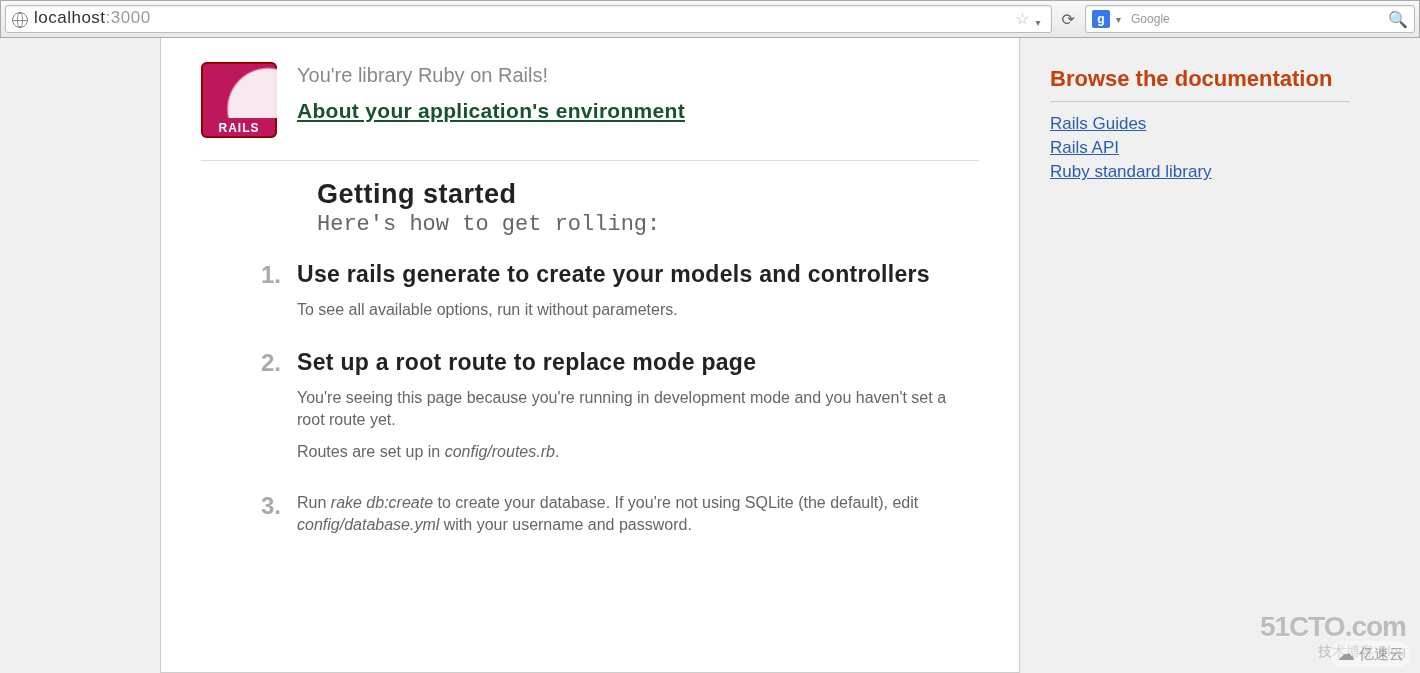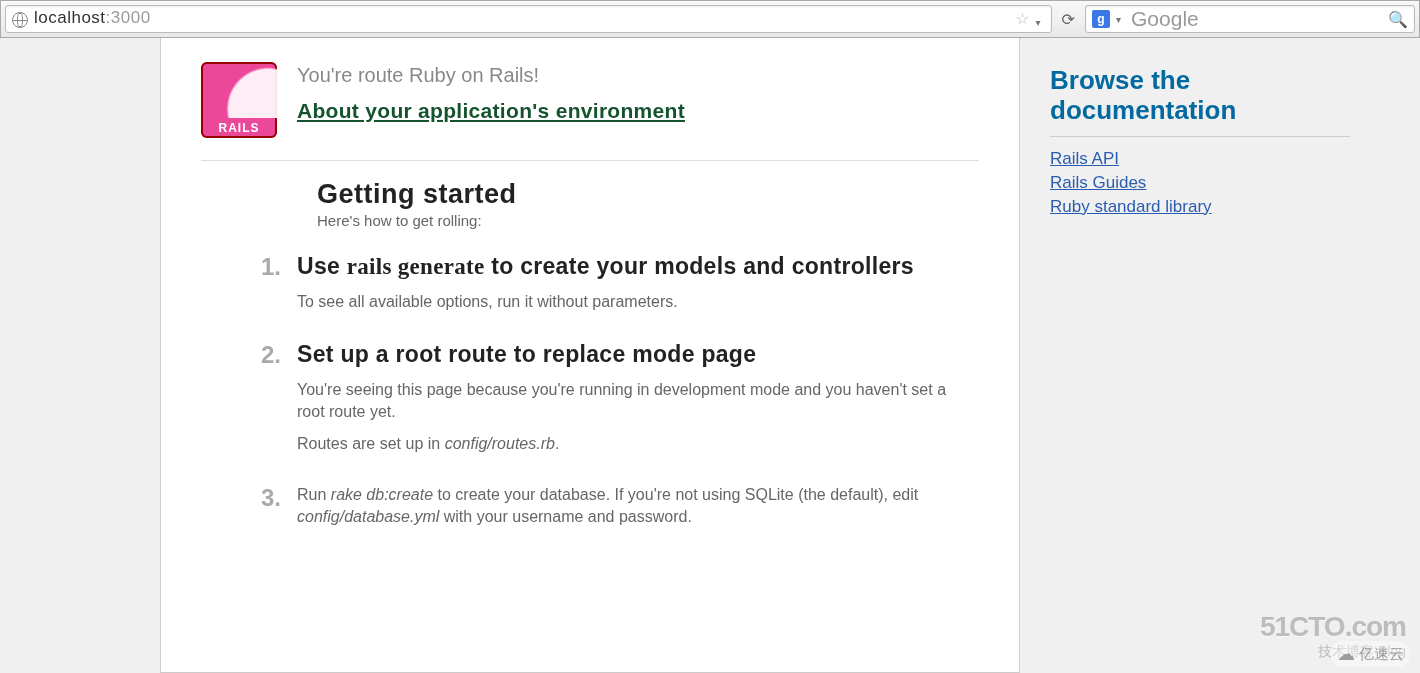--- a/index.html
+++ b/index.html
@@ -12,54 +12,54 @@
     .globe-icon::before { content: ""; position: absolute; inset: 0; border: 1px solid #888; border-radius: 50% / 80%; left: 4px; right: 4px; }
     .globe-icon::after { content: ""; position: absolute; left: 0; right: 0; top: 50%; border-top: 1px solid #888; }
     .url-text { font-family: sans-serif; font-size: 17px; color: #333; letter-spacing: .5px; }
     .url-text .port { color: #999; }
     .url-spacer { flex: 1; }
     .star-icon { color: #bbb; font-size: 16px; }
     .chevron-down-icon { color: #777; font-size: 10px; margin-right: 4px; }
     .reload-icon { color: #666; font-size: 16px; padding: 0 6px; }
     .search-bar { width: 330px; display: flex; align-items: center; background: #fff; border: 1px solid #bbb; border-radius: 3px; height: 28px; padding: 0 6px; gap: 6px; box-shadow: inset 0 1px 2px rgba(0,0,0,.08); }
     .g-badge { width: 18px; height: 18px; background: #3b78e7; color: #fff; font-weight: bold; font-size: 12px; display: flex; align-items: center; justify-content: center; border-radius: 2px; }
-    .search-placeholder { color: #999; font-size: 21px; font-family: sans-serif; flex: 1; }
+    .search-placeholder { color: #999; font-size: 12px; font-family: sans-serif; flex: 1; }
     .magnifier-icon { color: #2a5db0; font-size: 16px; }
 
     
     .page-wrap { display: flex; background: #f0f0f0; height: calc(100% - 38px); }
     .content-panel { width: 860px; margin-left: 160px; background: #fff; border-left: 1px solid #ccc; border-right: 1px solid #ccc; border-bottom: 1px solid #ccc; padding: 0; }
     .content-inner { padding: 24px 40px 40px 40px; }
 
     .header-row { display: flex; align-items: flex-start; gap: 20px; }
-    .rails-logo { width: 76px; height: 76px; background: #ec4899; border-radius: 6px; position: relative; overflow: hidden; flex-shrink: 0; box-shadow: inset 0 0 0 2px #990000; }
+    .rails-logo { width: 76px; height: 76px; background: #be185d; border-radius: 6px; position: relative; overflow: hidden; flex-shrink: 0; box-shadow: inset 0 0 0 2px #990000; }
     .rails-logo::before { content: ""; position: absolute; width: 180%; height: 120%; background: radial-gradient(circle at 60% 90%, #fff 0 34%, transparent 36%); left: -20%; top: -46%; opacity: .9; }
     .rails-logo-text { position: absolute; bottom: 3px; left: 0; right: 0; text-align: center; color: #fff; font-weight: bold; font-size: 12px; letter-spacing: 1px; font-family: Arial, sans-serif; }
 
     .header-text h1 { font-size: 38px; font-weight: 900; color: #222; letter-spacing: .5px; }
     .header-text .subtitle { font-size: 20px; color: #888; margin-top: 2px; }
     .env-link { display: inline-block; margin-top: 12px; font-size: 21px; color: #14532d; text-decoration: underline; font-weight: bold; letter-spacing: .3px; }
 
     hr.divider { border: none; border-top: 1px solid #ddd; margin: 22px 0 18px 0; }
 
     .getting-started { margin-left: 116px; }
     .getting-started h2 { font-size: 27px; font-weight: 900; letter-spacing: .5px; color: #222; }
-    .getting-started .sub { font-size: 15px; color: #666; margin-top: 2px; }
+    .getting-started .sub { font-size: 22px; color: #666; margin-top: 2px; font-family: Liberation Mono, monospace; }
 
     ol.steps { margin-left: 96px; margin-top: 24px; list-style: none; counter-reset: step; }
     ol.steps > li { position: relative; margin-bottom: 28px; padding-right: 30px; }
     ol.steps > li::before { counter-increment: step; content: counter(step) "."; position: absolute; left: -36px; top: 0; font-size: 24px; font-weight: bold; color: #aaa; }
     ol.steps h3 { font-size: 23px; font-weight: 900; color: #222; line-height: 1.2; letter-spacing: .3px; }
-    ol.steps h3 code { font-family: Liberation Serif, serif; font-weight: bold; }
+    ol.steps h3 code { font-family: Liberation Sans, sans-serif; font-weight: bold; }
     ol.steps p { margin-top: 10px; font-size: 16px; color: #666; line-height: 1.4; }
     ol.steps p code, ol.steps p em.path { font-style: italic; font-family: inherit; }
 
     
     .sidebar { margin-left: 30px; padding-top: 28px; width: 300px; }
-    .sidebar h2 { font-size: 26px; font-weight: 900; color: #0369a1; line-height: 1.15; }
+    .sidebar h2 { font-size: 22px; font-weight: 900; color: #c2410c; line-height: 1.15; }
     .sidebar hr { border: none; border-top: 1px solid #ccc; margin: 10px 0 12px 0; }
     .sidebar ul { list-style: none; }
     .sidebar li { margin-bottom: 4px; }
     .sidebar a { color: #2a5db0; text-decoration: underline; font-size: 17px; }
 
     
     .wm-51cto { position: absolute; right: 14px; bottom: 30px; font-family: Arial, sans-serif; font-weight: 900; font-size: 28px; color: rgba(80,80,80,.35); letter-spacing: -1px; text-shadow: 0 1px 0 rgba(255,255,255,.5); pointer-events: none; }
     .wm-sub { position: absolute; right: 14px; bottom: 12px; font-size: 14px; color: rgba(80,80,80,.35); pointer-events: none; }
     .wm-yisu { position: absolute; right: 10px; bottom: 6px; display: flex; align-items: center; gap: 4px; color: rgba(120,120,120,.7); font-size: 15px; pointer-events: none; background: rgba(255,255,255,.4); padding: 2px 6px; border-radius: 12px; }
     .wm-yisu .cloud { font-size: 18px; }
@@ -87,21 +87,21 @@
 </div>
 
 <div class="page-wrap">
   <div class="content-panel">
     <div class="content-inner">
       <div class="header-row">
         <div class="rails-logo">
           <div class="rails-logo-text">RAILS</div>
         </div>
         <div class="header-text">
-          <div class="subtitle">You're route Ruby on Rails!</div>
+          <div class="subtitle">You're library Ruby on Rails!</div>
           <a href="#" class="env-link">About your application's environment</a>
         </div>
       </div>
 
       <hr class="divider">
 
       <div class="getting-started">
         <h2>Getting started</h2>
         <div class="sub">Here's how to get rolling:</div>
       </div>
@@ -122,22 +122,22 @@
           <p>Run <code>rake db:create</code> to create your database. If you're not using SQLite (the default), edit <em class="path">config/database.yml</em> with your username and password.</p>
         </li>
       </ol>
     </div>
   </div>
 
   <aside class="sidebar">
     <h2>Browse the documentation</h2>
     <hr>
     <ul>
+      <li><a href="#">Rails Guides</a></li>
       <li><a href="#">Rails API</a></li>
-      <li><a href="#">Rails Guides</a></li>
       <li><a href="#">Ruby standard library</a></li>
     </ul>
   </aside>
 </div>
 
 <div class="wm-51cto">51CTO.com</div>
 <div class="wm-sub">技术博客  Blog</div>
 <div class="wm-yisu">
   <span class="cloud">☁</span>
   <span>亿速云</span>

